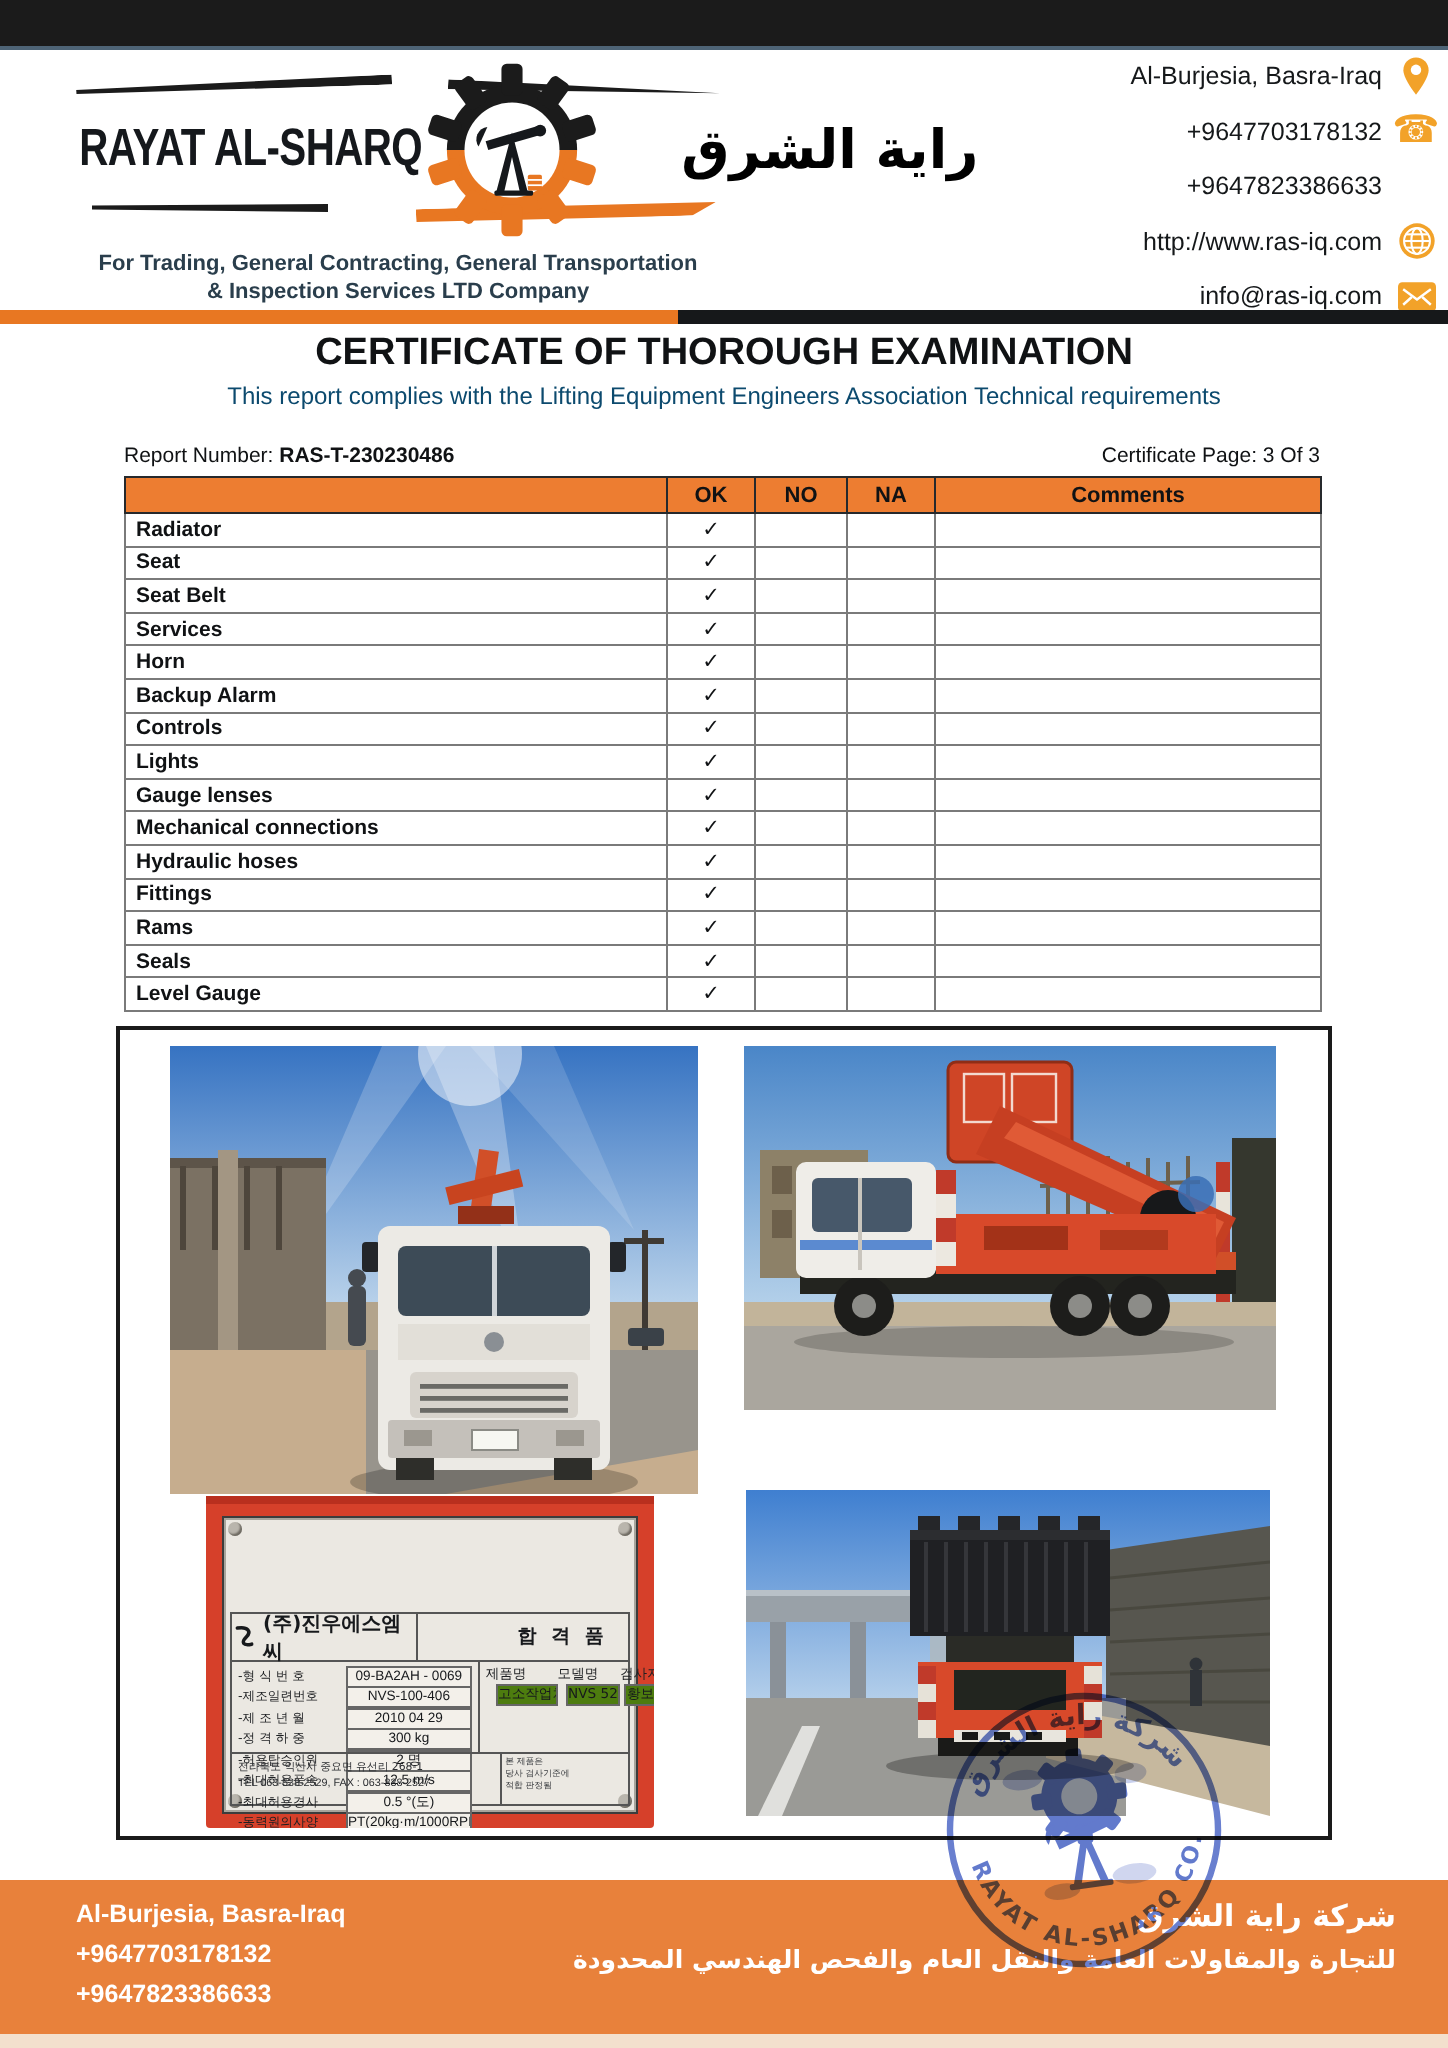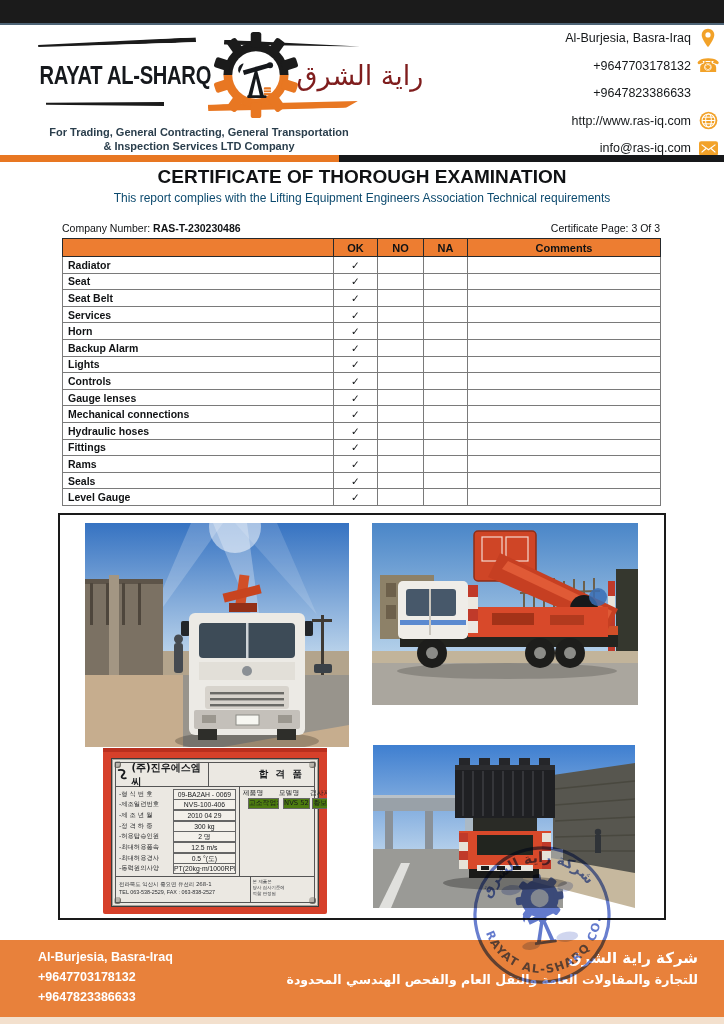--- a/index.html
+++ b/index.html
@@ -11,21 +11,21 @@
   
   .topbar{position:absolute;left:0;top:0;width:724px;height:23px;background:#1b1b1b;
           border-bottom:2px solid #4e6476;}
 
   
   .logo-block{position:absolute;left:36px;top:28px;width:326px;height:126px;}
   .logo-row{position:relative;display:flex;align-items:center;justify-content:flex-start;height:94px;}
   .name-en{font-size:21px;font-weight:bold;color:#15181c;white-space:nowrap;
            transform:scaleX(.96) scaleY(1.25);letter-spacing:-.3px;}
   .gear-wrap{width:88px;height:92px;flex:0 0 auto;margin:0 -3px;position:relative;z-index:2;}
-  .name-ar{font-size:27px;font-weight:normal;color:#7f1d1d;white-space:nowrap;}
+  .name-ar{font-size:27px;font-weight:bold;color:#000000;white-space:nowrap;margin-left:44px;}
   .sw{position:absolute;background:#1b1b1b;}
   .sw1{left:2px;top:12px;width:158px;height:5px;clip-path:polygon(0 45%,100% 0,100% 100%,0 85%);transform:rotate(-2deg);}
   .sw2{right:2px;top:14px;width:136px;height:5px;clip-path:polygon(0 0,100% 45%,0 100%);transform:rotate(2deg);}
   .sw3{left:10px;bottom:16px;width:118px;height:4px;clip-path:polygon(0 20%,100% 0,100% 100%,0 70%);}
   .sw4{right:4px;bottom:12px;width:150px;height:8px;background:#e87722;
        clip-path:polygon(0 0,100% 20%,92% 100%,0 80%);transform:rotate(-2deg);}
   .taglines{text-align:center;font-size:11px;font-weight:bold;color:#2a3e4c;line-height:14px;margin-top:3px;}
 
   
   .contact-block{position:absolute;right:6px;top:28px;width:290px;}
@@ -66,21 +66,21 @@
   .photo1{left:25px;top:8px;width:264px;height:224px;}
   .photo2{left:312px;top:8px;width:266px;height:182px;}
   .photo3{left:43px;top:233px;width:224px;height:166px;}
   .photo4{left:313px;top:230px;width:262px;height:163px;}
 
   
   .plate-bg{position:relative;width:100%;height:100%;background:#d6402a;border-radius:2px;}
   .plate-bg::before{content:"";position:absolute;left:0;top:0;right:0;height:4px;background:#b92f1e;}
   .plate{position:absolute;left:8px;top:10px;right:8px;bottom:7px;background:#ebe8e2;
          border:1px solid #3c3c3c;box-shadow:inset 0 0 0 1px #a8a49c;}
-  .plate-inner{position:absolute;inset:3px;border:1px solid #555;display:flex;flex-direction:column;}
+  .plate-inner{position:absolute;inset:3px;border:1px solid #555;display:flex;flex-direction:column;margin-top:44px;}
   .plate-head{display:flex;border-bottom:1px solid #555;height:23px;flex:0 0 23px;}
   .ph-left{flex:1;display:flex;align-items:center;justify-content:center;gap:3px;
            font-weight:bold;font-size:10px;color:#17191c;}
   .ph-right{width:33%;border-left:1px solid #555;display:flex;align-items:center;justify-content:center;
             font-size:9.5px;font-weight:bold;letter-spacing:2px;color:#17191c;padding-left:40px;}
   .plate-body{flex:1;display:flex;min-height:0;}
   .pb-left{width:59%;padding:2px 3px;display:flex;flex-direction:column;justify-content:space-between;}
   .field-row{display:flex;align-items:center;height:10.5px;}
   .f-label{font-size:6.3px;width:54px;color:#1d1f22;white-space:nowrap;overflow:hidden;}
   .f-value{flex:1;border:1px solid #666;background:#f3f0ea;font-size:6.8px;text-align:center;
@@ -222,21 +222,21 @@
 
   <div class="divider">
     <div class="divider-orange"></div>
     <div class="divider-black"></div>
   </div>
 
   <div class="doc-title">CERTIFICATE OF THOROUGH EXAMINATION</div>
   <div class="doc-subtitle">This report complies with the Lifting Equipment Engineers Association Technical requirements</div>
 
   <div class="report-row">
-    <div><span>Company Number: </span><span class="report-num">RAS-T-230230486</span></div>
+    <div><span>Report Number: </span><span class="report-num">RAS-T-230230486</span></div>
     <div>Certificate Page: 3 Of 3</div>
   </div>
 
   <table class="checklist">
     <colgroup>
       <col style="width:271px">
         <col style="width:44px">
         <col style="width:46px">
         <col style="width:44px">
         <col style="width:193px">
@@ -294,29 +294,29 @@
 
         <tr>
           <td>Backup Alarm</td>
           <td class="check">✓</td>
           <td class="check"></td>
           <td class="check"></td>
           <td></td>
         </tr>
 
         <tr>
+          <td>Controls</td>
+          <td class="check">✓</td>
+          <td class="check"></td>
+          <td class="check"></td>
+          <td></td>
+        </tr>
+
+        <tr>
           <td>Lights</td>
-          <td class="check">✓</td>
-          <td class="check"></td>
-          <td class="check"></td>
-          <td></td>
-        </tr>
-
-        <tr>
-          <td>Controls</td>
           <td class="check">✓</td>
           <td class="check"></td>
           <td class="check"></td>
           <td></td>
         </tr>
 
         <tr>
           <td>Gauge lenses</td>
           <td class="check">✓</td>
           <td class="check"></td>

